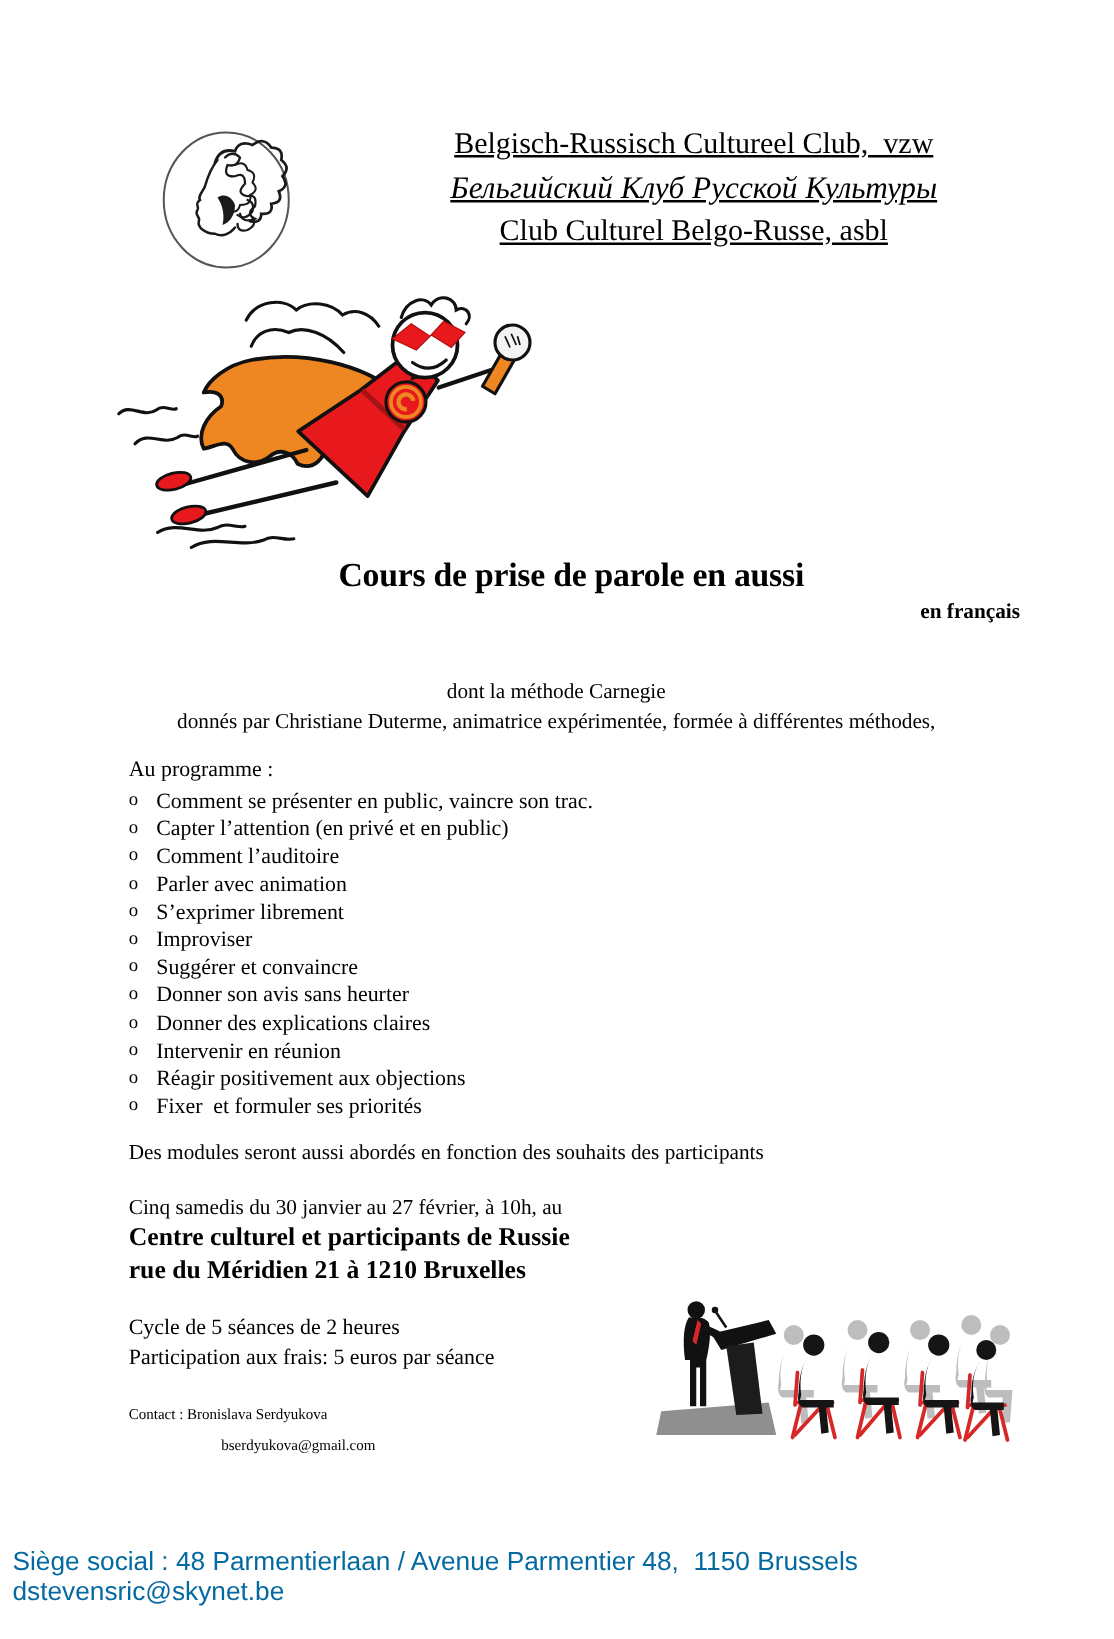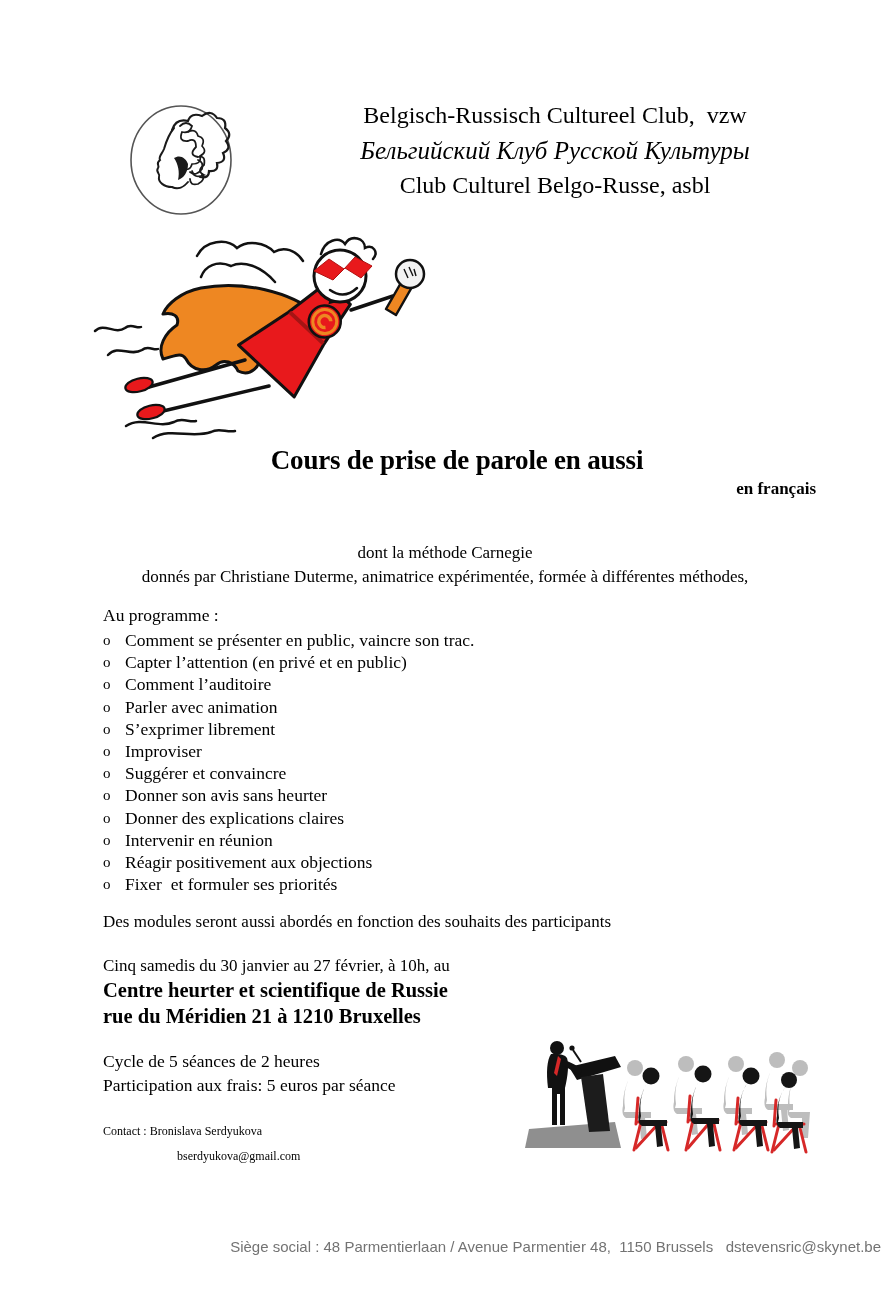--- a/index.html
+++ b/index.html
@@ -5,21 +5,21 @@
   html,body{margin:0;padding:0;background:#fff;}
   .page{
     position:relative; width:891px; height:1311px; background:#ffffff;
     font-family:"Liberation Serif", serif; color:#000; overflow:hidden;
   }
   .abs{position:absolute;}
   .pre{white-space:pre-wrap;}
   
   .logo{left:128px; top:102px; width:106px; height:116px;}
   .org-block{left:240px; top:98px; width:630px; text-align:center;
-             font-size:24px; line-height:35px;}
+             font-size:24px; line-height:35px;text-decoration:underline;}
   .org-ru{font-style:italic; font-size:25px;}
   
   .hero{left:93px; top:230px; width:372px; height:214px;}
   
   .title{left:23px; top:445px; width:868px; text-align:center;
          font-size:27px; font-weight:bold; letter-spacing:-0.2px;}
   .lang-note{top:479px; right:75px; font-size:17px; font-weight:bold;}
   
   .intro{left:60px; top:541px; width:770px; text-align:center;
          font-size:17px; line-height:23.5px;}
@@ -34,22 +34,22 @@
   .sched-intro{font-size:17px; line-height:24px;}
   .venue{font-size:20.5px; font-weight:bold; line-height:25.5px;}
   
   .practical{left:103px; top:1050px; width:500px; font-size:17.5px; line-height:23.5px;}
   
   .contact{left:103px; top:1119px; width:450px; font-size:12px; line-height:24.5px;}
   .contact-email{margin-left:74px;}
   
   .audience{left:523px; top:1036px; width:288px; height:118px;}
   
-  .footer{left:10px; top:1238px; width:871px; text-align:right;
-          font-family:"Liberation Sans", sans-serif; font-size:15px; color:#737373;}
+  .footer{left:10px; top:1238px; width:871px; text-align:left;
+          font-family:"Liberation Sans", sans-serif; font-size:21px; color:#0369a1;}
 </style>
 </head>
 <body>
 
 <div class="page">
 
   <div class="abs logo">
     <svg width="106" height="116" viewBox="0 0 106 116" xmlns="http://www.w3.org/2000/svg">
       <ellipse cx="53" cy="58" rx="50" ry="54" fill="#ffffff" stroke="#555" stroke-width="1.6"></ellipse>
 
@@ -173,21 +173,21 @@
     <div class="prog-item">
       <span class="prog-bullet">o</span>
       <span class="pre">Fixer  et formuler ses priorités</span>
     </div>
   </div>
 
   <div class="abs modules-note pre">Des modules seront aussi abordés en fonction des souhaits des participants</div>
 
   <div class="abs schedule">
     <div class="sched-intro pre">Cinq samedis du 30 janvier au 27 février, à 10h, au</div>
-    <div class="venue">Centre heurter et scientifique de Russie</div>
+    <div class="venue">Centre culturel et participants de Russie</div>
     <div class="venue">rue du Méridien 21 à 1210 Bruxelles</div>
   </div>
 
   <div class="abs practical">
     <div class="pre">Cycle de 5 séances de 2 heures</div>
     <div class="pre">Participation aux frais: 5 euros par séance</div>
   </div>
 
   <div class="abs contact">
     <div class="pre">Contact : Bronislava Serdyukova</div>

